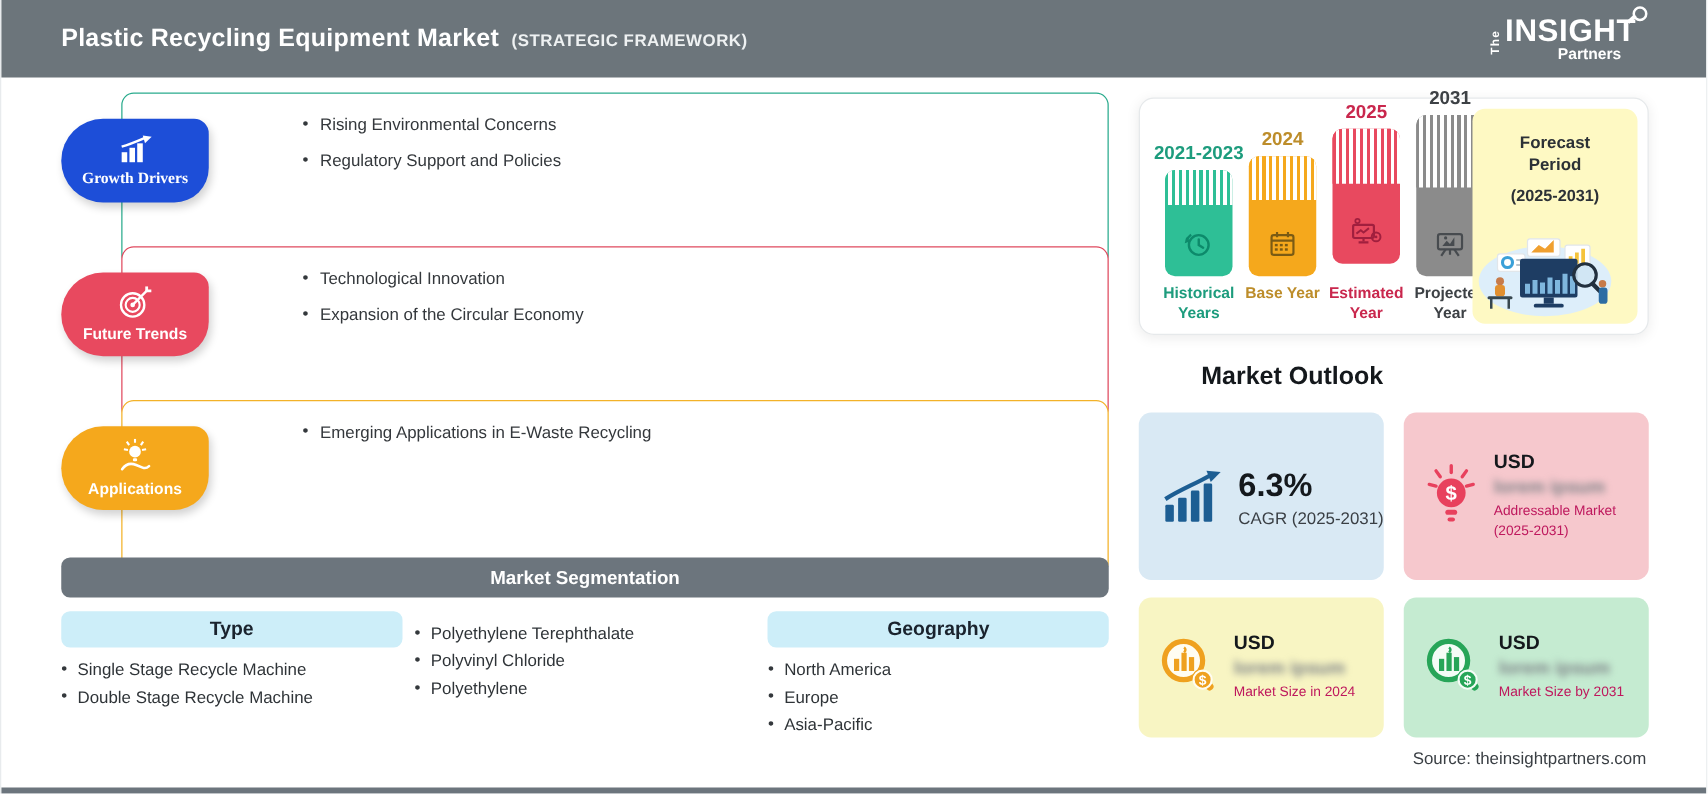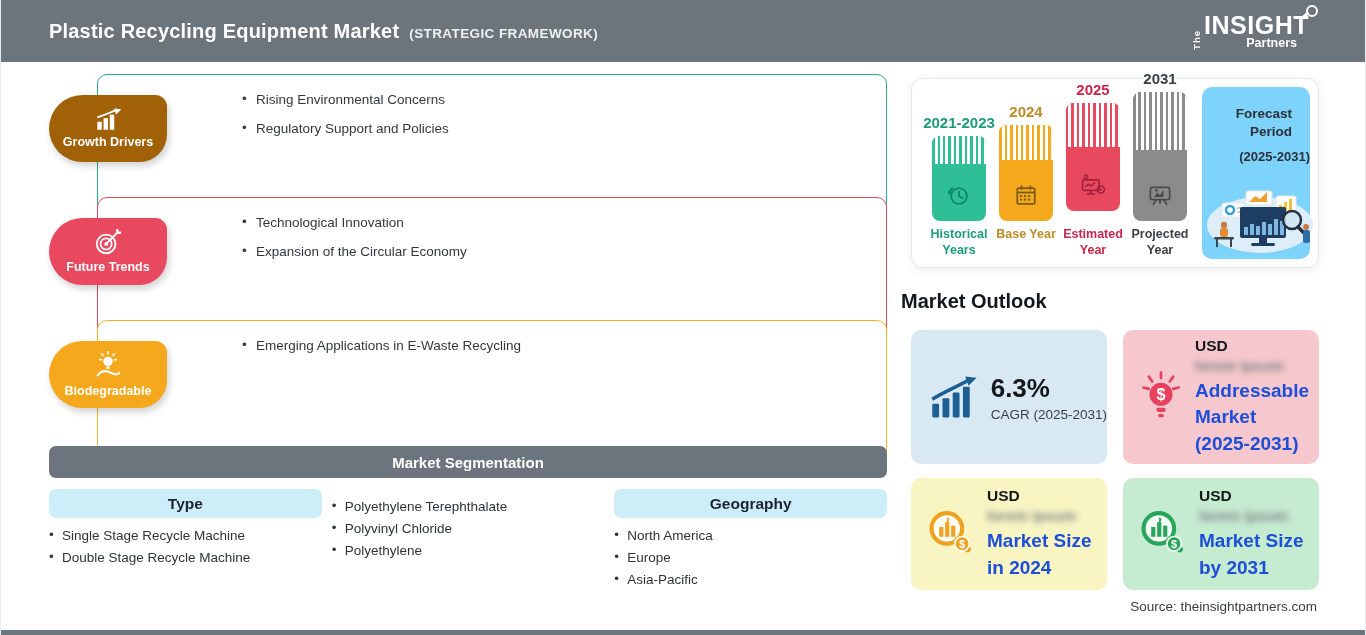--- a/index.html
+++ b/index.html
@@ -10,21 +10,21 @@
     border-left:1px solid #e8ebed; border-right:1px solid #e8ebed;
   }
   
   .header {
     position:absolute; top:0; left:0; right:0; height:62px; background:#6c757b;
     display:flex; align-items:center; justify-content:space-between; padding:0 56px 0 48px;
   }
   .title-wrap { display:flex; align-items:baseline; gap:10px; color:#fff; }
   .title { font-size:20px; font-weight:bold; letter-spacing:.2px; }
   .subtitle { font-size:13.5px; font-weight:bold; color:#eef1f2; letter-spacing:.4px; }
-  .logo { position:relative; color:#fff; display:flex; align-items:flex-end; gap:2px; }
+  .logo { position:relative; color:#fff; display:flex; align-items:center; gap:2px; }
   .logo-the { writing-mode:vertical-rl; transform:rotate(180deg); font-size:9.5px; font-weight:bold; letter-spacing:1px; margin-top:5px; }
   .logo-main { position:relative; }
   .logo-insight { font-size:25px; font-weight:bold; line-height:1; letter-spacing:.5px; }
   .logo-partners { display:block; text-align:right; font-size:12.5px; font-weight:bold; margin-top:-2px; padding-right:12px; }
   .logo-glass { position:absolute; top:-8px; right:-9px; width:12px; height:12px; border:2.5px solid #fff; border-radius:50%; }
   .logo-glass::after { content:""; position:absolute; width:2.5px; height:8px; background:#fff; transform:rotate(48deg); left:-4px; bottom:-4px; }
   
   .row { position:absolute; left:48px; width:838px; height:140px; }
   .row1 { top:74px; } .row2 { top:197px; } .row3 { top:320px; }
   .dbox { position:absolute; left:48px; right:0; top:0; bottom:0; border-radius:10px; background:#fff; border:1.5px solid; }
@@ -32,21 +32,21 @@
   .row2 .dbox { border-color:#e04a5f; }
   .row3 .dbox { border-color:#f3b229; }
   .dbox ul { list-style:none; margin:17px 0 0 144px; }
   .dbox li { position:relative; font-size:13.5px; color:#34383c; margin-bottom:14px; padding-left:14px; }
   .dbox li::before, .seg-col li::before { content:"\2022"; position:absolute; left:0; top:-1px; color:#34383c; }
   .badge {
     position:absolute; left:0; top:21px; width:118px; height:67px; z-index:2;
     border-radius:34px 12px 28px 34px; display:flex; flex-direction:column; align-items:center; justify-content:center;
     gap:3px; color:#fff; box-shadow:2px 4px 7px rgba(0,0,0,.18);
   }
-  .badge-green { background:#a16207; } .badge-red { background:#e8495f; } .badge-orange { background:#f5a81c; }
+  .badge-green { background:#1d4ed8;font-family:Liberation Serif, serif; } .badge-red { background:#e8495f; } .badge-orange { background:#f5a81c; }
   .badge-label { font-size:12.5px; font-weight:bold; white-space:nowrap; }
   
   .seg-bar {
     position:absolute; left:48px; top:446px; width:838px; height:32px; background:#6c757d; border-radius:7px;
     color:#fff; font-weight:bold; font-size:15px; display:flex; align-items:center; justify-content:center;
   }
   .seg-cols { position:absolute; left:48px; top:489px; width:838px; display:flex; gap:10px; }
   .seg-col { flex:1; }
   .seg-pill { height:29px; background:#cdeef9; border-radius:7px; display:flex; align-items:center; justify-content:center;
     font-weight:bold; font-size:15.5px; color:#1a232e; }
@@ -64,37 +64,37 @@
   .tl-bar-teal .tl-stripes { height:28px; background:repeating-linear-gradient(90deg,#2ebf96 0 2.5px,#fff 2.5px 5.5px); }
   .tl-bar-orange { height:96px; background:#f5a81c; }
   .tl-bar-orange .tl-stripes { height:35px; background:repeating-linear-gradient(90deg,#f5a81c 0 2.5px,#fff 2.5px 5.5px); }
   .tl-bar-red { height:108px; background:#e8495f; }
   .tl-bar-red .tl-stripes { height:44px; background:repeating-linear-gradient(90deg,#e8495f 0 2.5px,#fff 2.5px 5.5px); }
   .tl-bar-gray { height:129px; background:#8b8b8b; }
   .tl-bar-gray .tl-stripes { height:58px; background:repeating-linear-gradient(90deg,#8b8b8b 0 2.5px,#fff 2.5px 5.5px); }
   .tl-icon { position:absolute; bottom:11px; left:50%; transform:translateX(-50%); }
   .tl-label { margin-top:6px; font-weight:bold; font-size:12.5px; text-align:center; line-height:1.25; width:72px; height:32px; }
   .c-teal { color:#1d9c7d; } .c-orange { color:#bd8d2a; } .c-red { color:#c9274d;margin-top:16px; } .c-gray { color:#3d4145; }
-  .fc-panel { position:absolute; right:8px; top:8px; bottom:8px; width:108px; background:#7dd3fc; border-radius:10px; text-align:right; padding-top:18px; }
+  .fc-panel { position:absolute; right:8px; top:8px; bottom:8px; width:132px; background:#fef9c3; border-radius:10px; text-align:center; padding-top:18px; }
   .fc-title { font-weight:bold; font-size:13.5px; color:#2c3136; line-height:1.3; width:72px; margin:0 auto; }
   .fc-range { font-weight:bold; font-size:13px; color:#2c3136; margin-top:9px; }
   .fc-illus { position:absolute; bottom:4px; left:2px; right:2px; height:66px; }
   
-  .outlook-title { position:absolute; left:900px; top:290px; font-size:20px; font-weight:bold; color:#14181c; }
+  .outlook-title { position:absolute; left:960px; top:290px; font-size:20px; font-weight:bold; color:#14181c; }
   .cards { position:absolute; left:910px; top:330px; width:408px; display:grid; grid-template-columns:196px 196px; gap:14px 16px; }
   .card { border-radius:10px; display:flex; align-items:center; padding-left:15px; gap:11px; }
   .card-blue { height:134px; background:#d9e9f4; padding-left:19px; gap:13px; }
   .card-pink { height:134px; background:#f6c8cd; }
   .card-yellow { height:112px; background:#f8f5c3; }
   .card-green { height:112px; background:#c5ebd1; }
   .big-val { font-size:26px; font-weight:bold; color:#14181c; }
   .big-sub { font-size:13.5px; color:#3a3f44; margin-top:3px; white-space:nowrap; }
   .cur { font-weight:bold; font-size:15.5px; color:#14181c; }
   .blurred { font-weight:bold; font-size:15px; color:#7d8287; filter:blur(3px); margin-top:2px; }
-  .clabel { font-size:19px; color:#1d4ed8; line-height:1.4; margin-top:4px; width:108px;font-weight:bold; }
+  .clabel { font-size:11px; color:#be185d; line-height:1.4; margin-top:4px; width:108px; }
   .source { position:absolute; right:48px; top:599px; font-size:13.5px; color:#3a3f44; }
   .bottom-strip { position:absolute; left:0; right:0; bottom:0; height:5px; background:#6c757d; }
 </style>
 </head>
 <body>
 
 <div class="page">
 
   <div class="header">
     <div class="title-wrap">
@@ -160,21 +160,21 @@
       <svg width="30" height="30" viewBox="0 0 32 32">
         <line x1="16" y1="0" x2="16" y2="3.5" stroke="#fff" stroke-width="1.8"></line>
         <line x1="9" y1="2.5" x2="11" y2="5.5" stroke="#fff" stroke-width="1.8"></line>
         <line x1="23" y1="2.5" x2="21" y2="5.5" stroke="#fff" stroke-width="1.8"></line>
         <line x1="6.5" y1="9" x2="10" y2="9.6" stroke="#fff" stroke-width="1.8"></line>
         <line x1="25.5" y1="9" x2="22" y2="9.6" stroke="#fff" stroke-width="1.8"></line>
         <circle cx="16" cy="11" r="5" fill="#fff"></circle>
         <rect x="14.2" y="16.6" width="3.6" height="2.6" rx="1" fill="#fff"></rect>
         <path d="M5 26 c3.5 -5 8.5 -5 12 -3.6 l5.5 2.2 c2 .8 4 .2 5.5 -1.2" stroke="#fff" stroke-width="2.2" fill="none" stroke-linecap="round"></path>
       </svg>
-      <span class="badge-label">Biodegradable</span>
+      <span class="badge-label">Applications</span>
     </div>
   </div>
 
   <div class="seg-bar">
     <span>Market Segmentation</span>
   </div>
 
   <div class="seg-cols">
     <div class="seg-col">
       <div class="seg-pill">Type</div>

